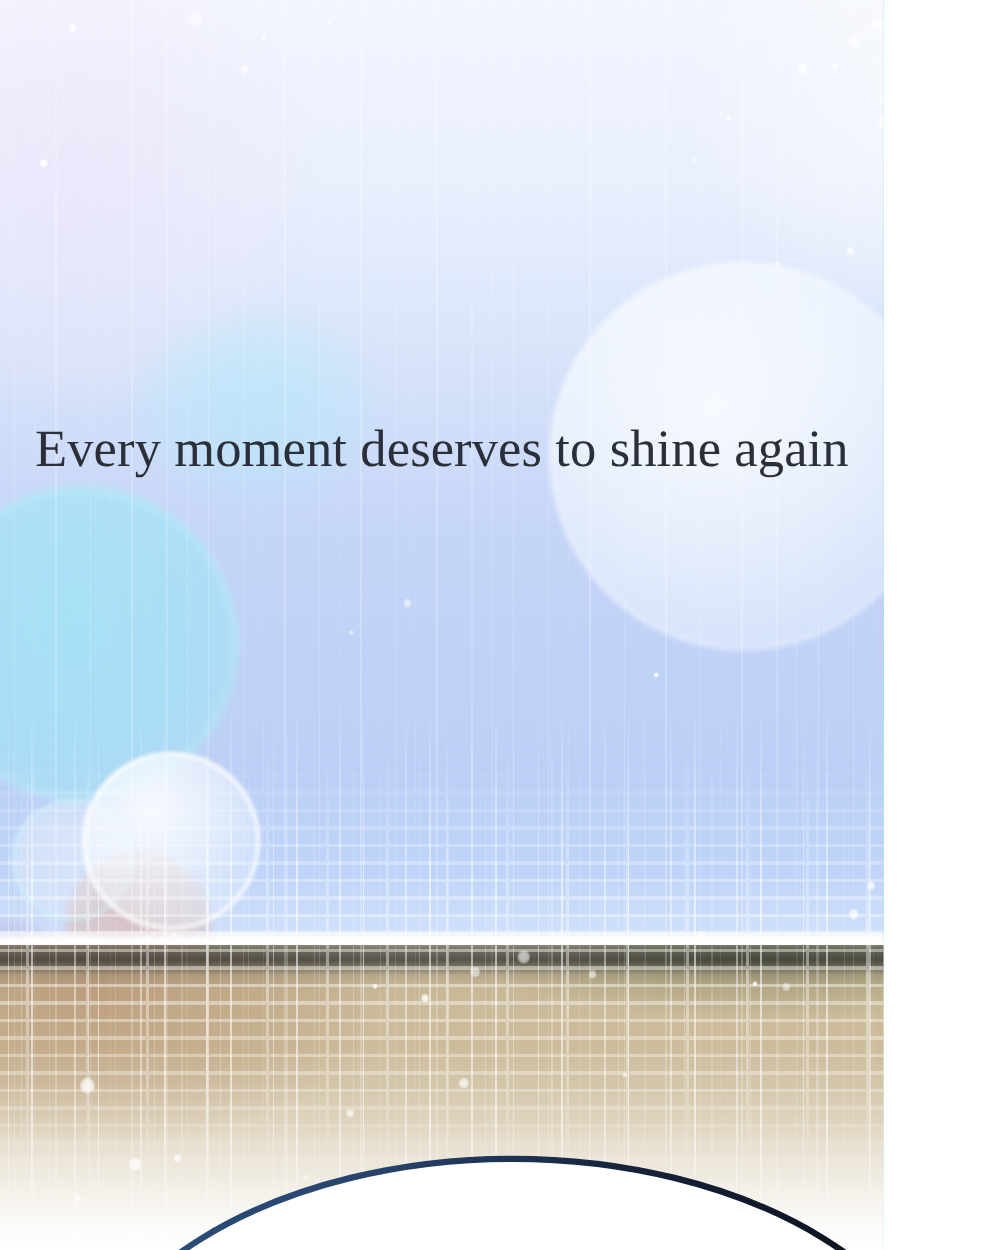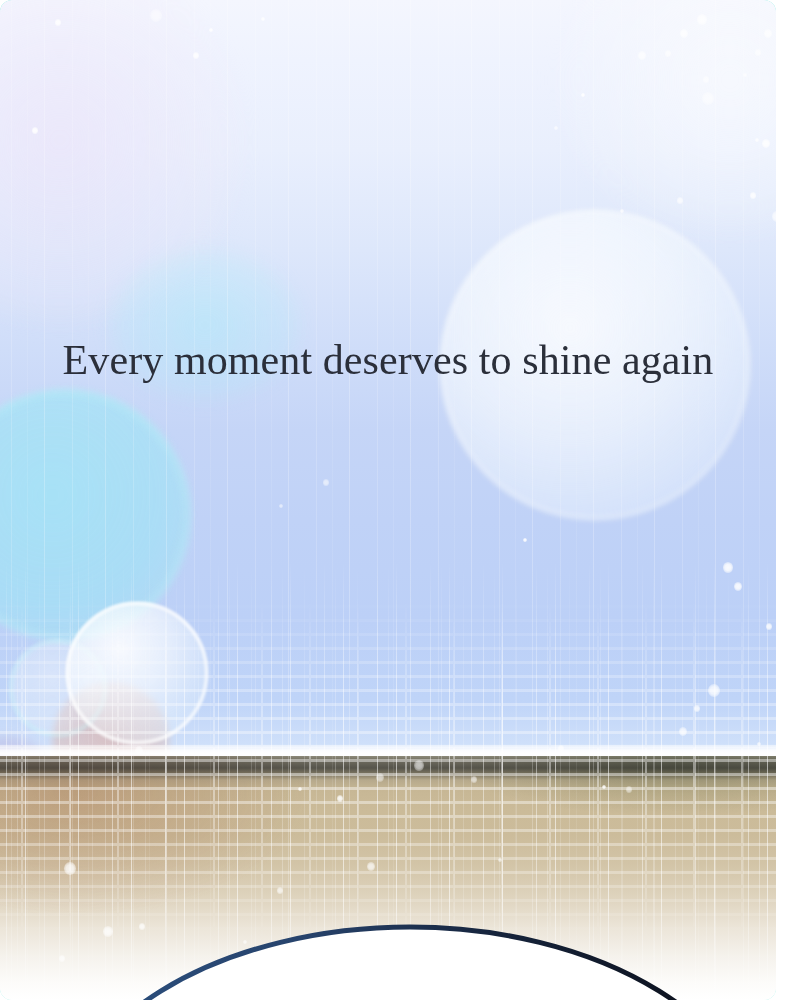--- a/index.html
+++ b/index.html
@@ -7,25 +7,24 @@
     margin: 0;
     padding: 0;
     background: #ffffff;
   }
   body {
     font-family: "Liberation Serif", serif;
   }
 
   #poster {
     position: relative;
-    width: 776px;
+    width: 707px;
     height: 1000px;
     overflow: hidden;
     background: #5eead4;
-    border-radius: 12px;
   }
 
   
   .layer {
     position: absolute;
     inset: 0;
     pointer-events: none;
   }
 
   .sky-base {

